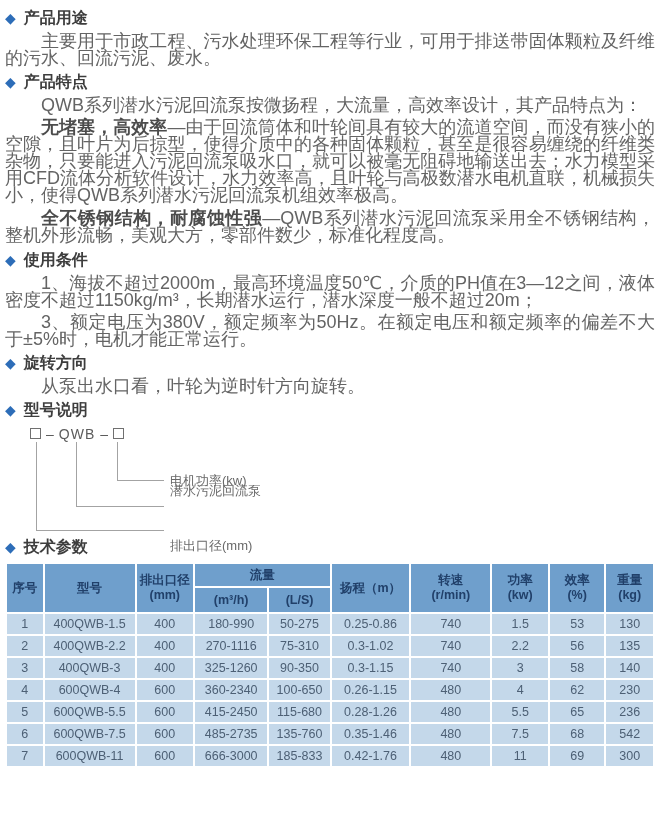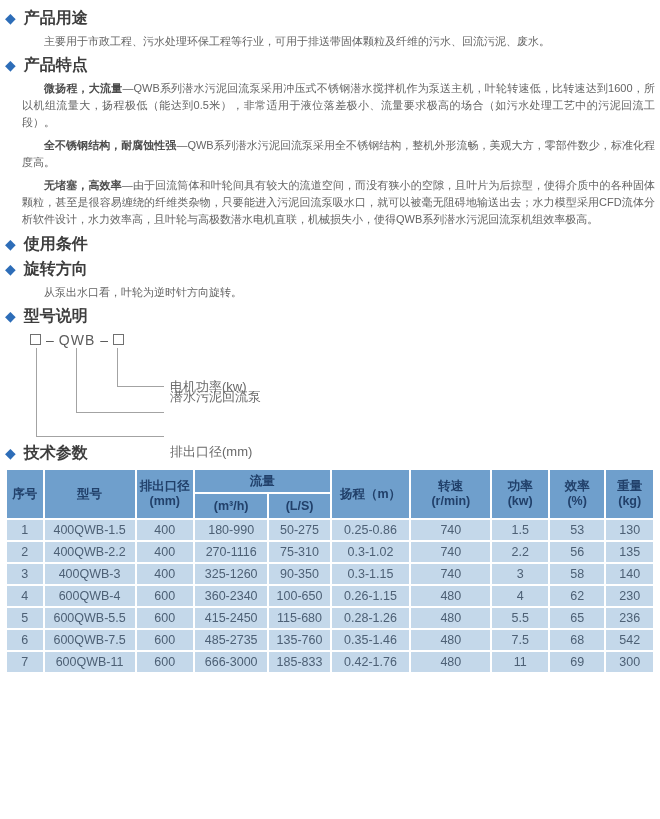--- a/index.html
+++ b/index.html
@@ -12,21 +12,21 @@
 
   .sec-title {
     display:flex; align-items:center; gap:8px;
     margin:8px 0 5px 0; padding-left:5px;
     font-size:16px; font-weight:bold; color:#3d3d3d; height:20px; line-height:20px;
   }
   .sec-title:first-child { margin-top:0; }
   .diamond { color:#2d6db8; font-size:14px; line-height:20px; }
 
   p.body {
-    margin:0 5px 5px 22px; font-size:11px; line-height:17px;
+    margin:0 5px 5px 5px; font-size:18px; line-height:17px;
     color:#646464; text-indent:2em; text-align:justify;
   }
   p.feature { margin-bottom:6px; }
   b.lead { color:#4c4c4c; }
 
   
   .diagram { position:relative; height:112px; margin:0 0 0 30px; width:620px; }
   .code-row { display:flex; align-items:center; gap:5px; height:17px; }
   .mbox { width:9px; height:9px; border:1px solid #707070; display:inline-block; background:#fff; }
   .mdash, .mcode { color:#5c5c5c; font-size:14px; line-height:16px; }
@@ -61,30 +61,32 @@
       <span>产品用途</span>
     </h2>
     <p class="body">主要用于市政工程、污水处理环保工程等行业，可用于排送带固体颗粒及纤维的污水、回流污泥、废水。</p>
   </section>
 
   <section>
     <h2 class="sec-title">
       <span class="diamond">◆</span>
       <span>产品特点</span>
     </h2>
-    <p class="body feature"><b class="lead">微扬程，大流量</b><span>—QWB系列潜水污泥回流泵采用冲压式不锈钢潜水搅拌机作为泵送主机，叶轮转速低，比转速达到1600，所以机组流量大，扬程极低（能达到0.5米），非常适用于液位落差极小、流量要求极高的场合（如污水处理工艺中的污泥回流工段）。</span></p>
+    <p class="body">QWB系列潜水污泥回流泵按微扬程，大流量，高效率设计，其产品特点为：</p>
+    <p class="body feature"><b class="lead">无堵塞，高效率</b><span>—由于回流筒体和叶轮间具有较大的流道空间，而没有狭小的空隙，且叶片为后掠型，使得介质中的各种固体颗粒，甚至是很容易缠绕的纤维类杂物，只要能进入污泥回流泵吸水口，就可以被毫无阻碍地输送出去；水力模型采用CFD流体分析软件设计，水力效率高，且叶轮与高极数潜水电机直联，机械损失小，使得QWB系列潜水污泥回流泵机组效率极高。</span></p>
     <p class="body feature"><b class="lead">全不锈钢结构，耐腐蚀性强</b><span>—QWB系列潜水污泥回流泵采用全不锈钢结构，整机外形流畅，美观大方，零部件数少，标准化程度高。</span></p>
-    <p class="body feature"><b class="lead">无堵塞，高效率</b><span>—由于回流筒体和叶轮间具有较大的流道空间，而没有狭小的空隙，且叶片为后掠型，使得介质中的各种固体颗粒，甚至是很容易缠绕的纤维类杂物，只要能进入污泥回流泵吸水口，就可以被毫无阻碍地输送出去；水力模型采用CFD流体分析软件设计，水力效率高，且叶轮与高极数潜水电机直联，机械损失小，使得QWB系列潜水污泥回流泵机组效率极高。</span></p>
   </section>
 
   <section>
     <h2 class="sec-title">
       <span class="diamond">◆</span>
       <span>使用条件</span>
     </h2>
+    <p class="body">1、海拔不超过2000m，最高环境温度50℃，介质的PH值在3—12之间，液体密度不超过1150kg/m³，长期潜水运行，潜水深度一般不超过20m；</p>
+    <p class="body">3、额定电压为380V，额定频率为50Hz。在额定电压和额定频率的偏差不大于±5%时，电机才能正常运行。</p>
   </section>
 
   <section>
     <h2 class="sec-title">
       <span class="diamond">◆</span>
       <span>旋转方向</span>
     </h2>
     <p class="body">从泵出水口看，叶轮为逆时针方向旋转。</p>
   </section>
 

